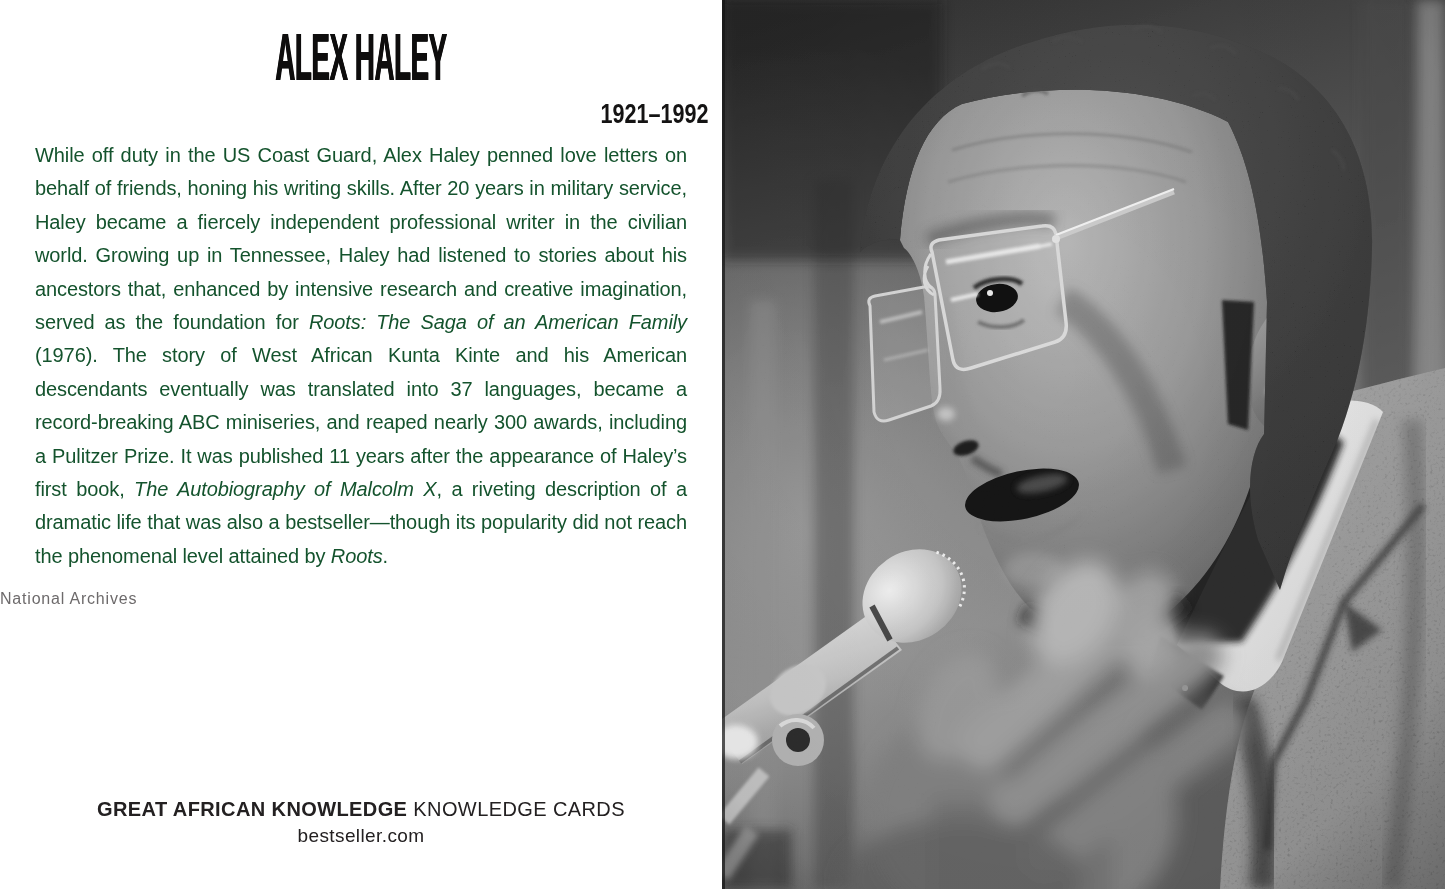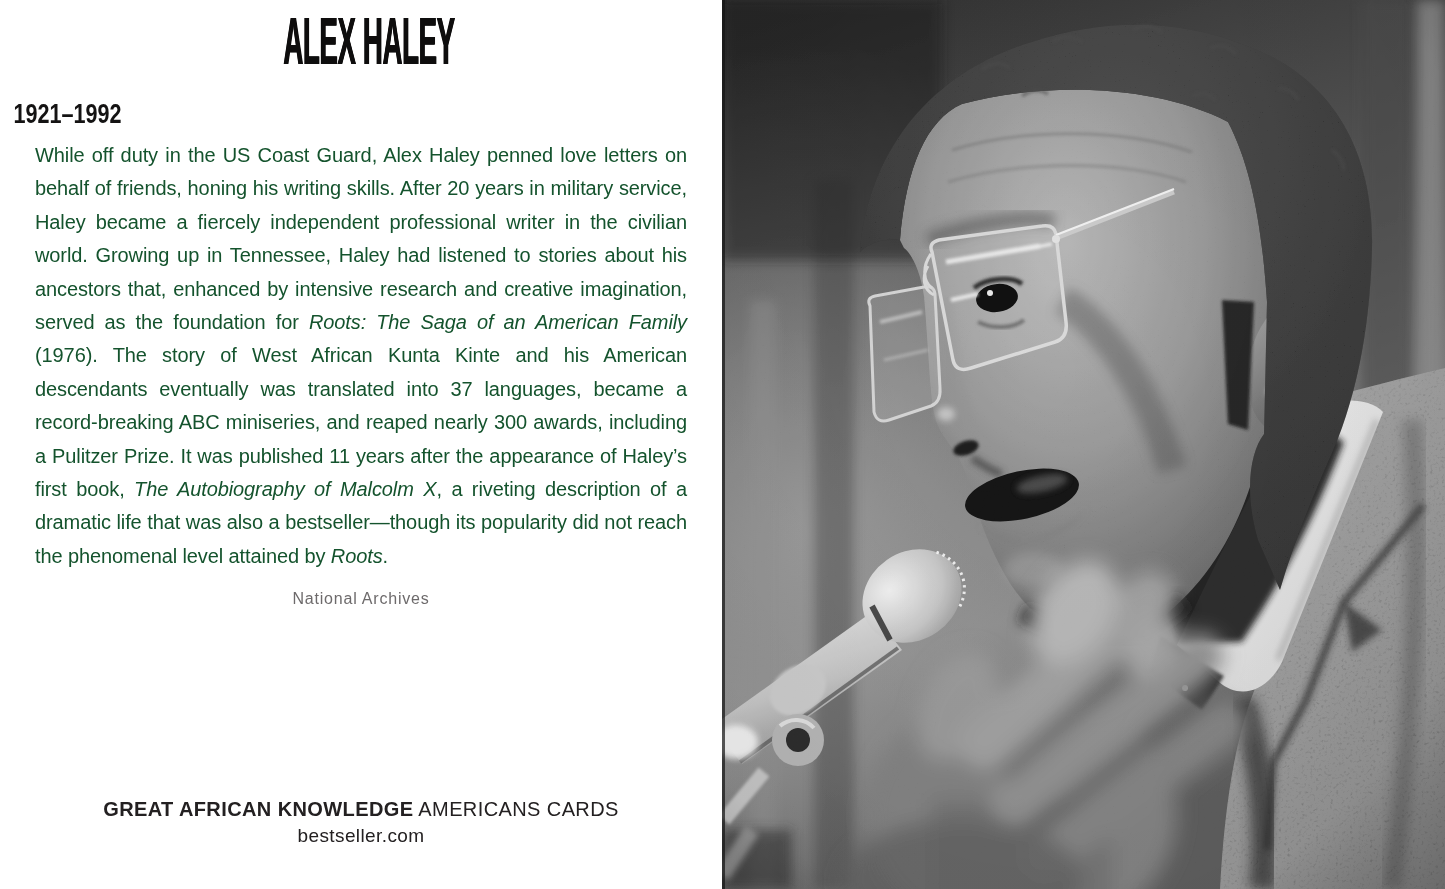--- a/index.html
+++ b/index.html
@@ -5,40 +5,40 @@
   html,body{margin:0;padding:0;background:#e9e9e9;}
   .card{
     width:1445px;height:889px;display:flex;background:#ffffff;
     font-family:"Liberation Sans",sans-serif;color:#1d1b1c;overflow:hidden;
     position:relative;
   }
   .left{width:722px;height:889px;position:relative;background:#ffffff;flex:none;}
   .right{width:723px;height:889px;position:relative;flex:none;background:#3a3a3a;}
   .right svg{display:block;width:723px;height:889px;}
 
-  .title-wrap{position:absolute;top:8px;left:0;width:722px;text-align:center;padding-left:8px;}
+  .title-wrap{position:absolute;top:24px;left:0;width:722px;text-align:center;}
   .squeeze-title{
     display:inline-block;transform:scaleX(0.42);transform-origin:50% 50%;
     white-space:nowrap;font-weight:700;font-size:66px;line-height:66px;
     letter-spacing:-1px;color:#0e0d0d;
     text-shadow:0.8px 0 0 #0e0d0d,-0.8px 0 0 #0e0d0d;
   }
-  .dates-wrap{position:absolute;top:99px;left:0;width:722px;text-align:left;}
+  .dates-wrap{position:absolute;top:99px;left:0;width:722px;text-align:right;}
   .squeeze-dates{
     display:inline-block;transform:scaleX(0.8);transform-origin:50% 50%;
     font-weight:700;font-size:27px;line-height:30px;color:#141313;white-space:nowrap;
   }
   .bio{
     position:absolute;top:139px;left:35px;width:652px;margin:0;
     font-size:20px;line-height:33.4px;letter-spacing:-0.1px;
     text-align:justify;color:#14532d;
   }
   .bio .it{font-style:italic;}
   .credit{
-    position:absolute;top:590px;left:0;width:722px;text-align:center;
+    position:absolute;top:590px;left:0;width:722px;text-align:left;
     font-size:16px;letter-spacing:0.8px;color:#6d6a6b;
   }
   .card-footer{position:absolute;bottom:42px;left:0;width:722px;text-align:center;}
   .series-line{font-size:20px;letter-spacing:0.4px;color:#232021;}
   .series-bold{font-weight:700;}
   .website{margin-top:4px;font-size:19px;letter-spacing:0.4px;color:#232021;}
 </style>
 </head>
 <body>
 
@@ -49,21 +49,21 @@
       <span class="squeeze-title">ALEX HALEY</span>
     </div>
     <div class="dates-wrap">
       <span class="squeeze-dates">1921–1992</span>
     </div>
     <p class="bio"><span>While off duty in the US Coast Guard, Alex Haley penned love letters on behalf of friends, honing his writing skills. After 20 years in military service, Haley became a fiercely independent professional writer in the civilian world. Growing up in Tennessee, Haley had listened to stories about his ancestors that, enhanced by intensive research and creative imagination, served as the foundation for </span><span class="it">Roots: The Saga of an American Family</span><span> (1976). The story of West African Kunta Kinte and his American descendants eventually was translated into 37 languages, became a record-breaking ABC miniseries, and reaped nearly 300 awards, including a Pulitzer Prize. It was published 11 years after the appearance of Haley’s first book, </span><span class="it">The Autobiography of Malcolm X</span><span>, a riveting description of a dramatic life that was also a bestseller—though its popularity did not reach the phenomenal level attained by </span><span class="it">Roots</span><span>.</span></p>
     <div class="credit">National Archives</div>
     <footer class="card-footer">
       <div class="series-line">
         <span class="series-bold">GREAT AFRICAN KNOWLEDGE</span>
-        <span class="series-reg">AMERICANS CARDS</span>
+        <span class="series-reg">KNOWLEDGE CARDS</span>
       </div>
       <div class="website">bestseller.com</div>
     </footer>
   </section>
 
   <section class="right">
     <svg viewBox="0 0 723 889" preserveAspectRatio="none" role="img" aria-label="Black-and-white photograph of Alex Haley wearing aviator glasses, speaking into a microphone and gesturing with his hand">
       <defs>
         <linearGradient id="bgGrad" x1="0" y1="0" x2="0.25" y2="1">
           <stop offset="0" stop-color="#2c2c2c"></stop>

